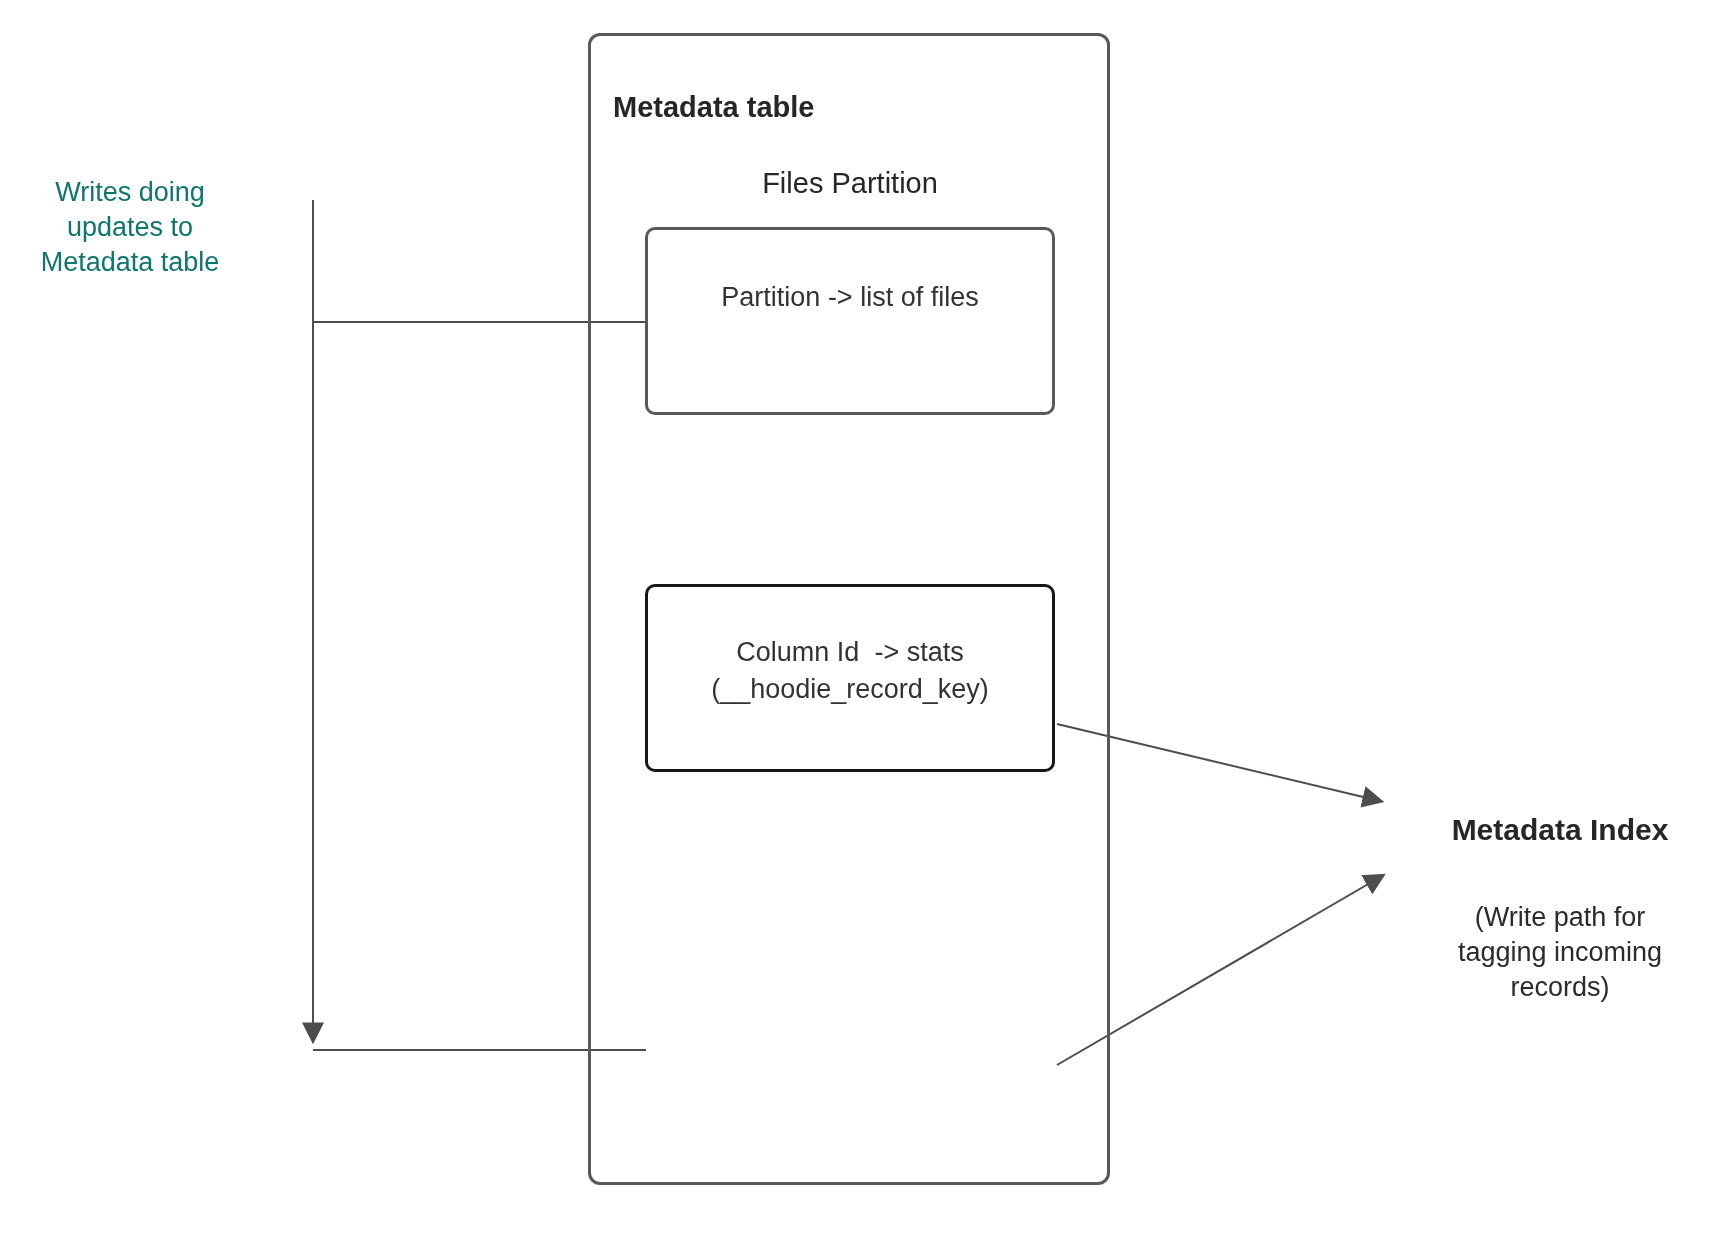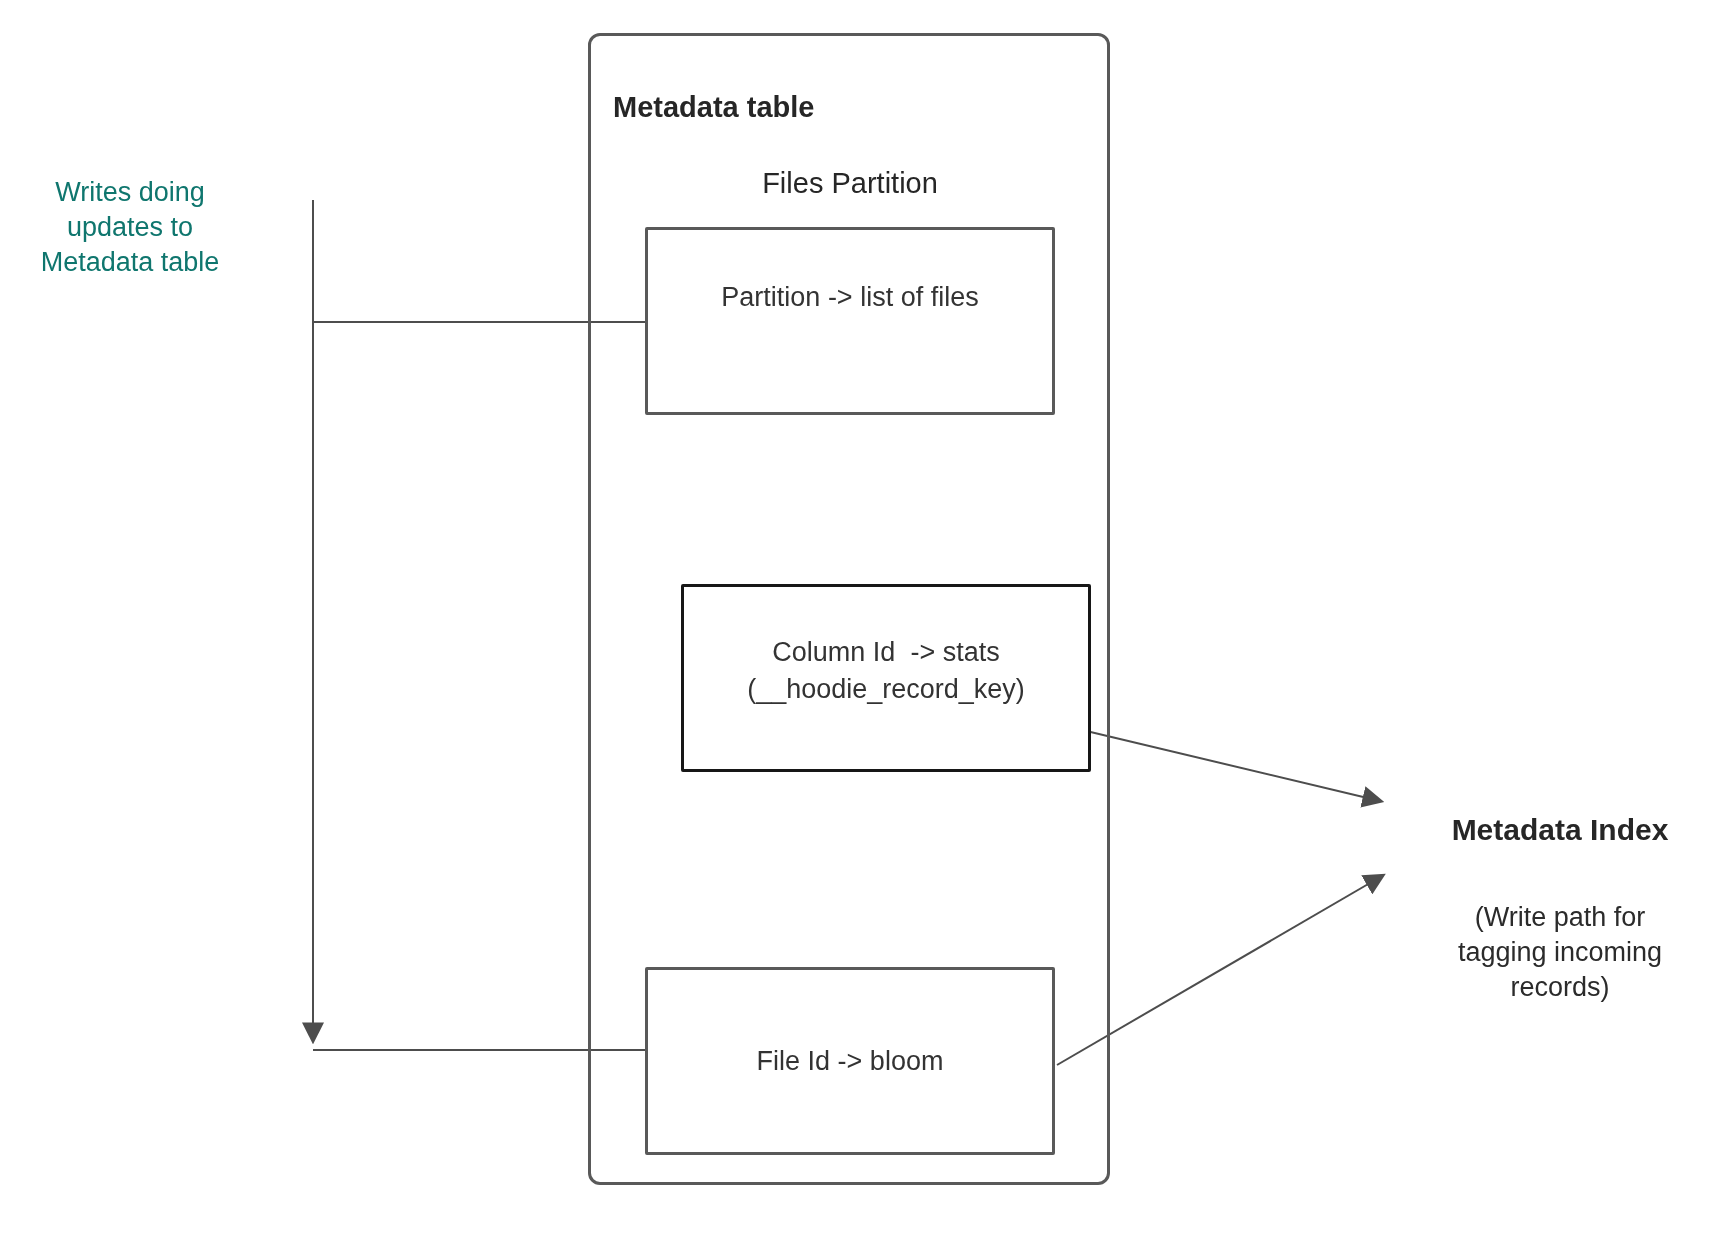--- a/index.html
+++ b/index.html
@@ -67,29 +67,29 @@
   }
   .heading-files   { top: 162px; }
   .heading-stats   { top: 476px; }
   .heading-bloom   { top: 862px; }
   .pbox {
     position: absolute;
     left: 645px;
     width: 410px;
     height: 188px;
     border: 3px solid #595959;
-    border-radius: 2px;
+    border-radius: 10px;
     box-sizing: border-box;
     display: flex;
     align-items: center;
     justify-content: center;
     background: #ffffff;
   }
   .pbox-files  { top: 227px; padding-bottom: 48px; }
-  .pbox-stats  { top: 584px; padding-bottom: 14px; border-color: #171717; margin-left: 36px; }
+  .pbox-stats  { top: 584px; padding-bottom: 14px; border-color: #171717; }
   .pbox-bloom  { top: 967px; }
   .pbox-label {
     font-size: 27px;
     line-height: 37px;
     text-align: center;
     white-space: pre-wrap;
     color: #333333;
   }
   .mi-title {
     left: 1400px;
@@ -138,22 +138,19 @@
   <div class="txt part-heading heading-files">Files Partition</div>
   <div class="pbox pbox-files">
     <div class="pbox-label">Partition -&gt; list of files</div>
   </div>
 
   <div class="pbox pbox-stats">
     <div class="pbox-label">Column Id  -&gt; stats
 (__hoodie_record_key)</div>
   </div>
 
-  <div class="pbox pbox-bloom">
-    <div class="pbox-label">File Id -&gt; bloom</div>
-  </div>
 
   <div class="txt mi-title">Metadata Index</div>
   <div class="txt mi-sub">(Write path for
 tagging incoming
 records)</div>
 
 </div>
 
 </body></html>

